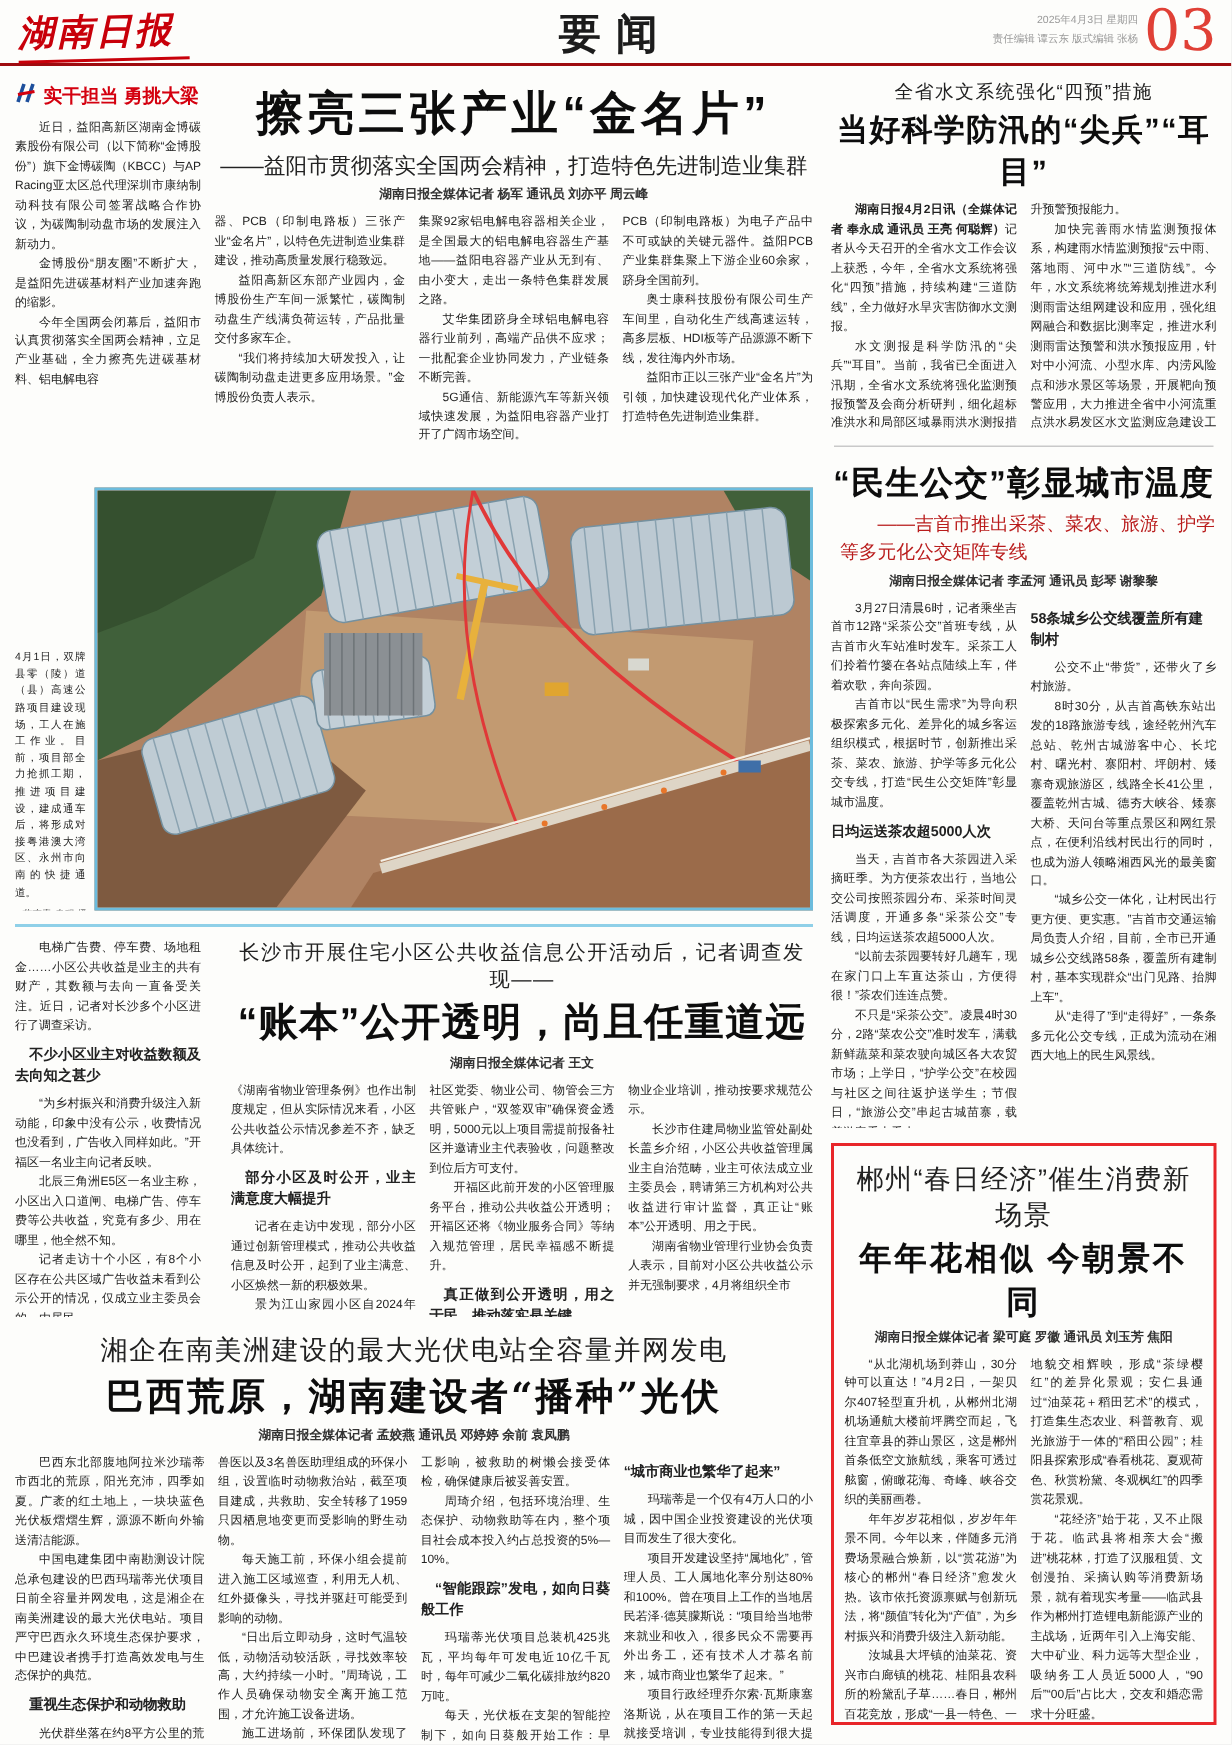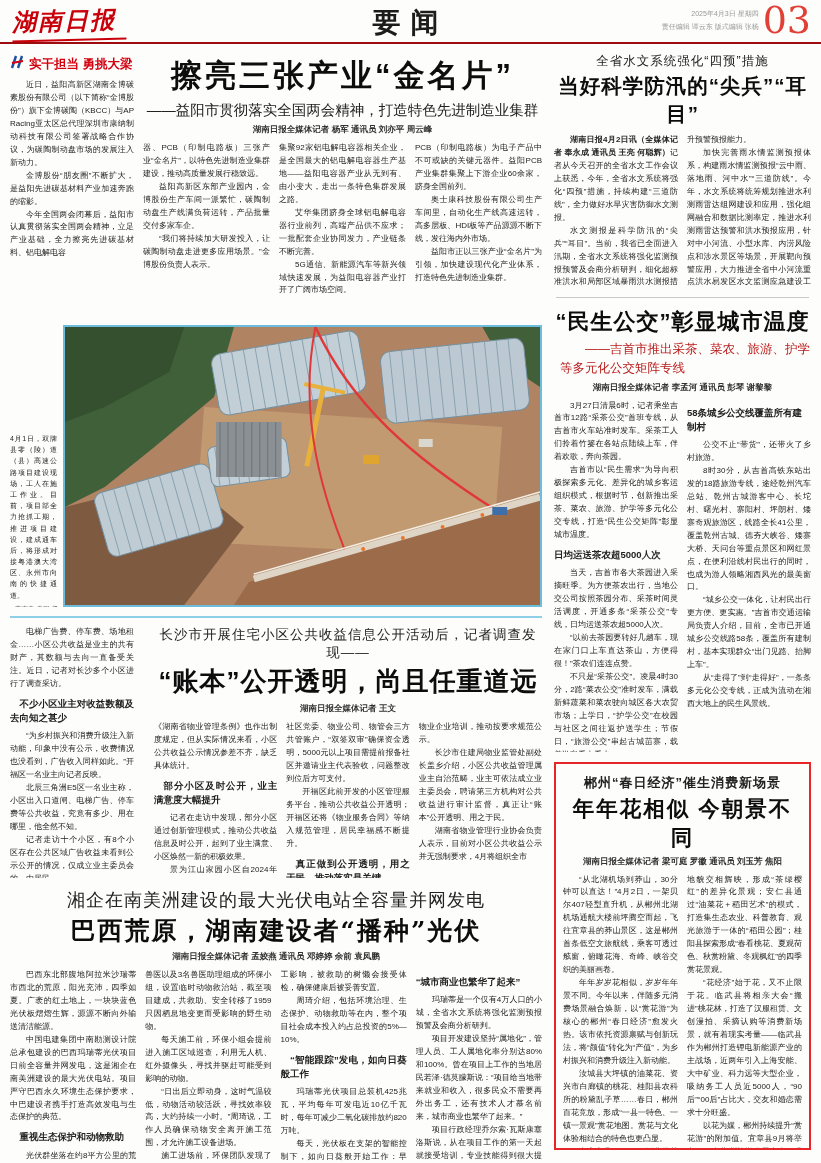--- a/index.html
+++ b/index.html
@@ -60,21 +60,21 @@
   
   .art-hydro .kicker{font-size:12.5px;}
   .art-hydro .headline{font-size:20.5px;letter-spacing:1px;}
   .art-hydro .col{height:154px;}
   .divider{border-top:1px solid #c9c9c9;margin:9px 2px;}
   .art-bus .headline{font-size:22px;letter-spacing:1px;}
   .subtitle-bus{font-size:12.5px;color:#b91c1c;line-height:1.5;margin:3px 0 0 6px;text-indent:2em;}
   .art-bus .col{height:352px;}
   .red-box{border:2.5px solid #e8262a;margin-top:10px;padding:10px 7px;height:388px;
         box-sizing:border-box;overflow:hidden;}
-  .red-box .kicker{font-size:13px;font-weight:bold;}
+  .red-box .kicker{font-size:18px;}
   .red-box .headline{font-size:21.5px;letter-spacing:2px;}
   .red-box .col{height:306px;}
 </style>
 </head>
 <body>
 
 <div class="page">
 
   <div class="masthead">
     <div class="logo">湖南日报</div>
@@ -244,21 +244,21 @@
             </div>
             <div class="col">
               <p class="p cont">工影响，被救助的树懒会接受体检，确保健康后被妥善安置。</p>
               <p class="p">周琦介绍，包括环境治理、生态保护、动物救助等在内，整个项目社会成本投入约占总投资的5%—10%。</p>
               <h4 class="subhead">“智能跟踪”发电，如向日葵般工作</h4>
               <p class="p">玛瑞蒂光伏项目总装机425兆瓦，平均每年可发电近10亿千瓦时，每年可减少二氧化碳排放约820万吨。</p>
               <p class="p">每天，光伏板在支架的智能控制下，如向日葵般开始工作：早晨，它们整齐欢迎旭日的到来；午间，它们转动“脑袋”，直面头顶的烈日；傍晚，它们又转向西方，依依不舍送走夕阳。</p>
             </div>
             <div class="col">
               <h4 class="subhead center">“城市商业也繁华了起来”</h4>
-              <p class="p">玛瑞蒂是一个仅有4万人口的小城，全省水文系统将强化监测预报预警及会商分析研判。</p>
+              <p class="p">玛瑞蒂是一个仅有4万人口的小城，因中国企业投资建设的光伏项目而发生了很大变化。</p>
               <p class="p">项目开发建设坚持“属地化”，管理人员、工人属地化率分别达80%和100%。曾在项目上工作的当地居民若泽·德莫朦斯说：“项目给当地带来就业和收入，很多民众不需要再外出务工，还有技术人才慕名前来，城市商业也繁华了起来。”</p>
               <p class="p">项目行政经理乔尔索·瓦斯康塞洛斯说，从在项目工作的第一天起就接受培训，专业技能得到很大提高。</p>
             </div>
           </div>
       </div>
     </div>
 
     <div class="col-right">
 
       <div class="art-hydro">

